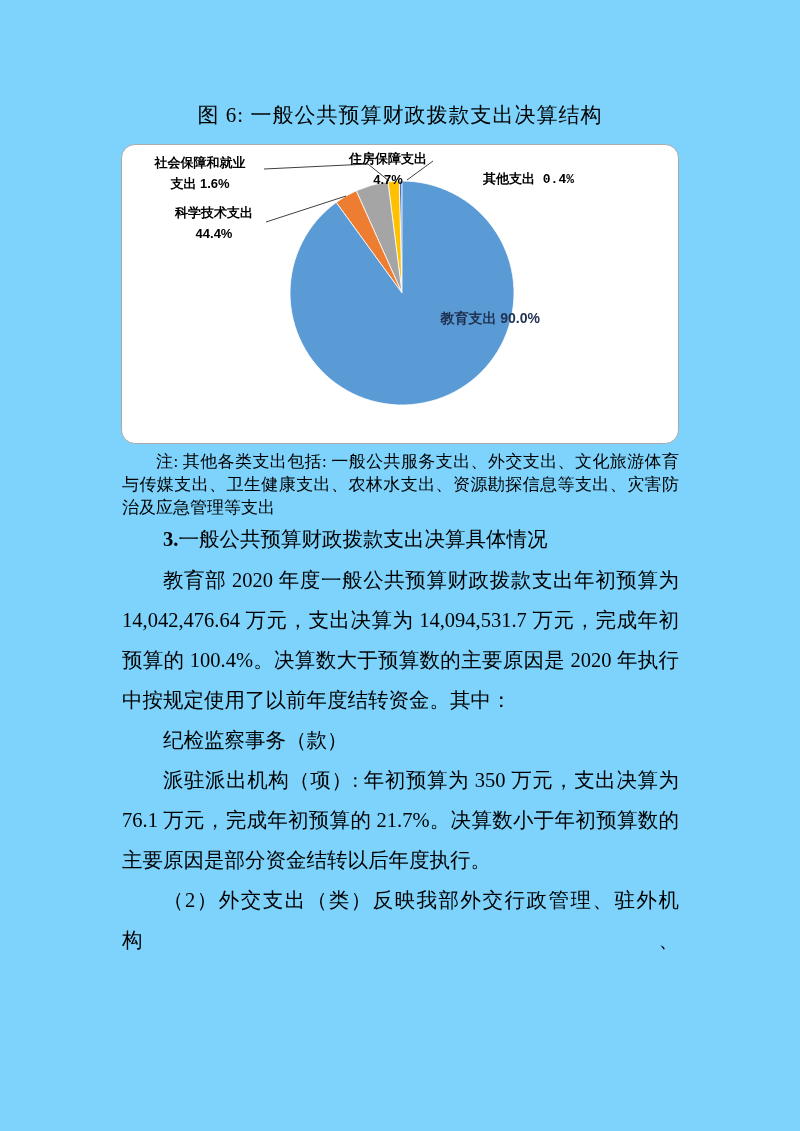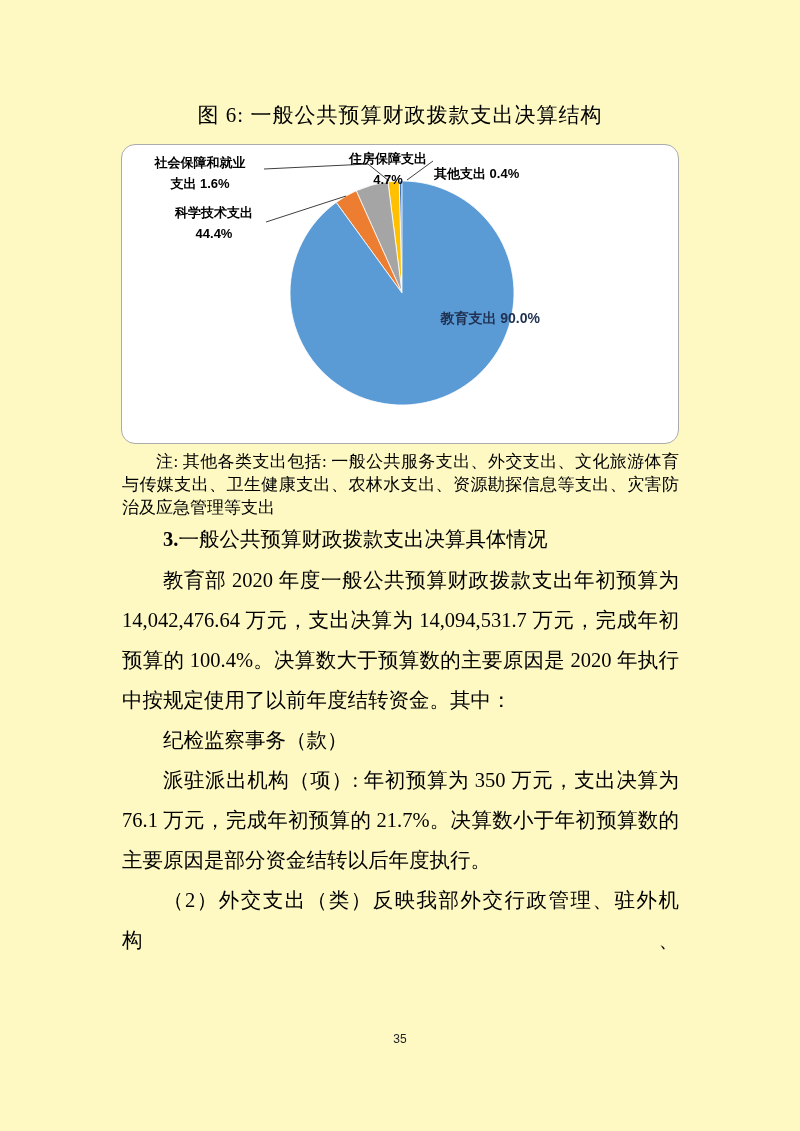--- a/index.html
+++ b/index.html
@@ -1,39 +1,39 @@
 <!DOCTYPE html>
 <html><head>
 <meta charset="utf-8">
 <style>
   html,body { margin:0; padding:0; background:#e8e8e8; }
   .page {
     position:relative; width:800px; height:1131px; margin:0 auto;
-    background:#fef9c3; overflow:hidden;
+    background:#7dd3fc; overflow:hidden;
     font-family:"Liberation Serif","DejaVu Serif",serif; color:#000;
   }
   .figure-title {
     position:absolute; top:101px; left:0; width:100%;
     text-align:center; font-size:21px; letter-spacing:1px;
   }
   .chart-box {
     position:absolute; left:121px; top:144px; width:556px; height:298px;
     border:1px solid #ababab; border-radius:14px; background:#fff;
   }
   .chart-box svg { position:absolute; left:0; top:0; }
   .chart-label {
     position:absolute; font-family:"Liberation Sans","DejaVu Sans",sans-serif;
     font-weight:700; font-size:13px; line-height:21px; text-align:center; color:#000;
     white-space:nowrap;
   }
   .chart-label div { white-space:nowrap; }
   .lbl-shebao  { left:14px;  top:7px;   width:128px; }
   .lbl-kexue   { left:40px;  top:57px;  width:104px; }
   .lbl-zhufang { left:216px; top:3px;   width:100px; }
-  .lbl-qita    { left:312px; top:18px;   width:140px; text-align:left; }
+  .lbl-qita    { left:312px; top:24px;   width:140px; text-align:right;font-family:Liberation Mono, monospace; }
   .lbl-jiaoyu  { left:278px; top:163px; width:140px; font-size:14px; color:#1f3050; text-align:right; }
   .note {
     position:absolute; left:122px; top:450px; width:557px;
     font-size:17px; line-height:23px; text-indent:2em;
     text-align:justify; text-justify:inter-character;
   }
   .heading {
     position:absolute; left:122px; top:520px; width:557px;
     font-size:20.5px; line-height:38px; text-indent:2em;
   }
@@ -97,15 +97,14 @@
 
   <div class="heading"><span class="num">3.</span><span>一般公共预算财政拨款支出决算具体情况</span></div>
 
   <div class="bodytext">
     <p>教育部 2020 年度一般公共预算财政拨款支出年初预算为 14,042,476.64 万元，支出决算为 14,094,531.7 万元，完成年初预算的 100.4%。决算数大于预算数的主要原因是 2020 年执行中按规定使用了以前年度结转资金。其中：</p>
     <p>纪检监察事务（款）</p>
     <p>派驻派出机构（项）: 年初预算为 350 万元，支出决算为 76.1 万元，完成年初预算的 21.7%。决算数小于年初预算数的主要原因是部分资金结转以后年度执行。</p>
     <p class="fill-last">（2）外交支出（类）反映我部外交行政管理、驻外机构、</p>
   </div>
 
-  <div class="page-number">35</div>
 
 </div>
 
 </body></html>

